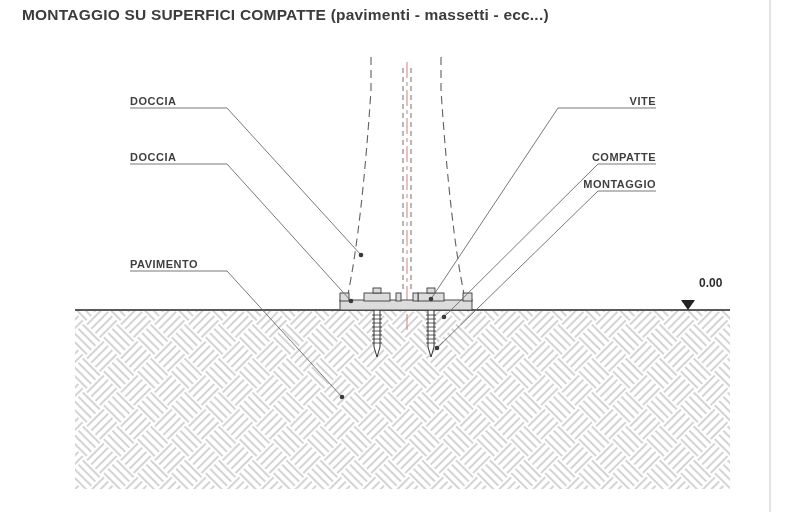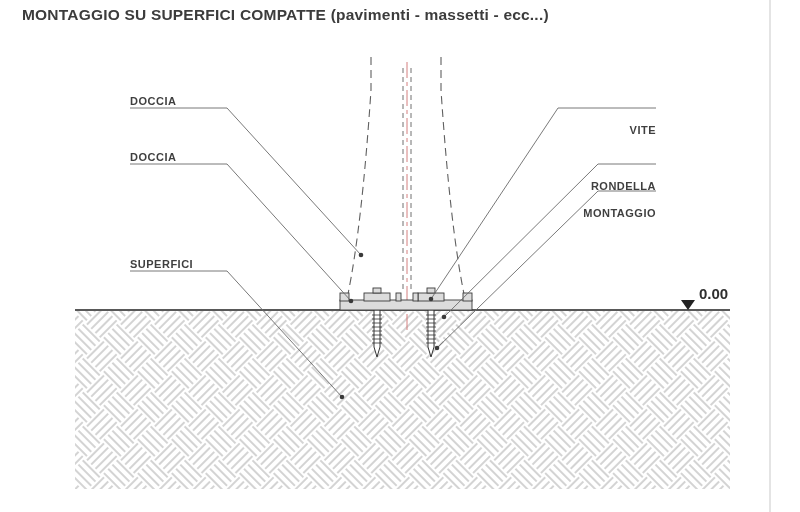--- a/index.html
+++ b/index.html
@@ -11,23 +11,23 @@
   .canvas { position:absolute; left:0; top:0; width:800px; height:512px;font-weight:bold; }
   svg.draw { position:absolute; left:0; top:0; width:800px; height:512px; }
   .title {
     position:absolute; left:22px; top:6px;
     font-size:15.5px; letter-spacing:0.2px; color:#3c3c3c; white-space:nowrap;
   }
   .lbl {
     position:absolute; font-size:11px; letter-spacing:0.5px; color:#3f3f3f;
     white-space:nowrap;
   }
-  .lbl.right { text-align:center;margin-top:29px; }
+  .lbl.right { text-align:center; }
   .level-txt {
-    position:absolute; left:699px; top:285px; font-size:15px; color:#2f2f2f;
+    position:absolute; left:699px; top:276px; font-size:12px; color:#2f2f2f;
   }
 </style>
 </head>
 <body>
 
 <div class="canvas">
 
   <svg class="draw" viewBox="0 0 800 512" xmlns="http://www.w3.org/2000/svg">
     <defs>
       <pattern id="basket" width="48" height="48" patternUnits="userSpaceOnUse" patternTransform="rotate(45 0 0)">
@@ -95,20 +95,20 @@
       <circle cx="437" cy="348" r="2.3"></circle>
     </g>
 
     <polygon points="681,300 695,300 688,310" fill="#222222"></polygon>
   </svg>
 
   <div class="title">MONTAGGIO SU SUPERFICI COMPATTE (pavimenti - massetti - ecc...)</div>
 
   <div class="lbl" style="left:130px; top:95px">DOCCIA</div>
   <div class="lbl" style="left:130px; top:151px">DOCCIA</div>
-  <div class="lbl" style="left:130px; top:258px">SUPERFICI</div>
+  <div class="lbl" style="left:130px; top:258px">PAVIMENTO</div>
 
   <div class="lbl right" style="right:144px; top:95px">VITE</div>
-  <div class="lbl right" style="right:144px; top:151px">RONDELLA</div>
+  <div class="lbl right" style="right:144px; top:151px">COMPATTE</div>
   <div class="lbl right" style="right:144px; top:178px">MONTAGGIO</div>
 
   <div class="level-txt">0.00</div>
 </div>
 
 </body></html>

